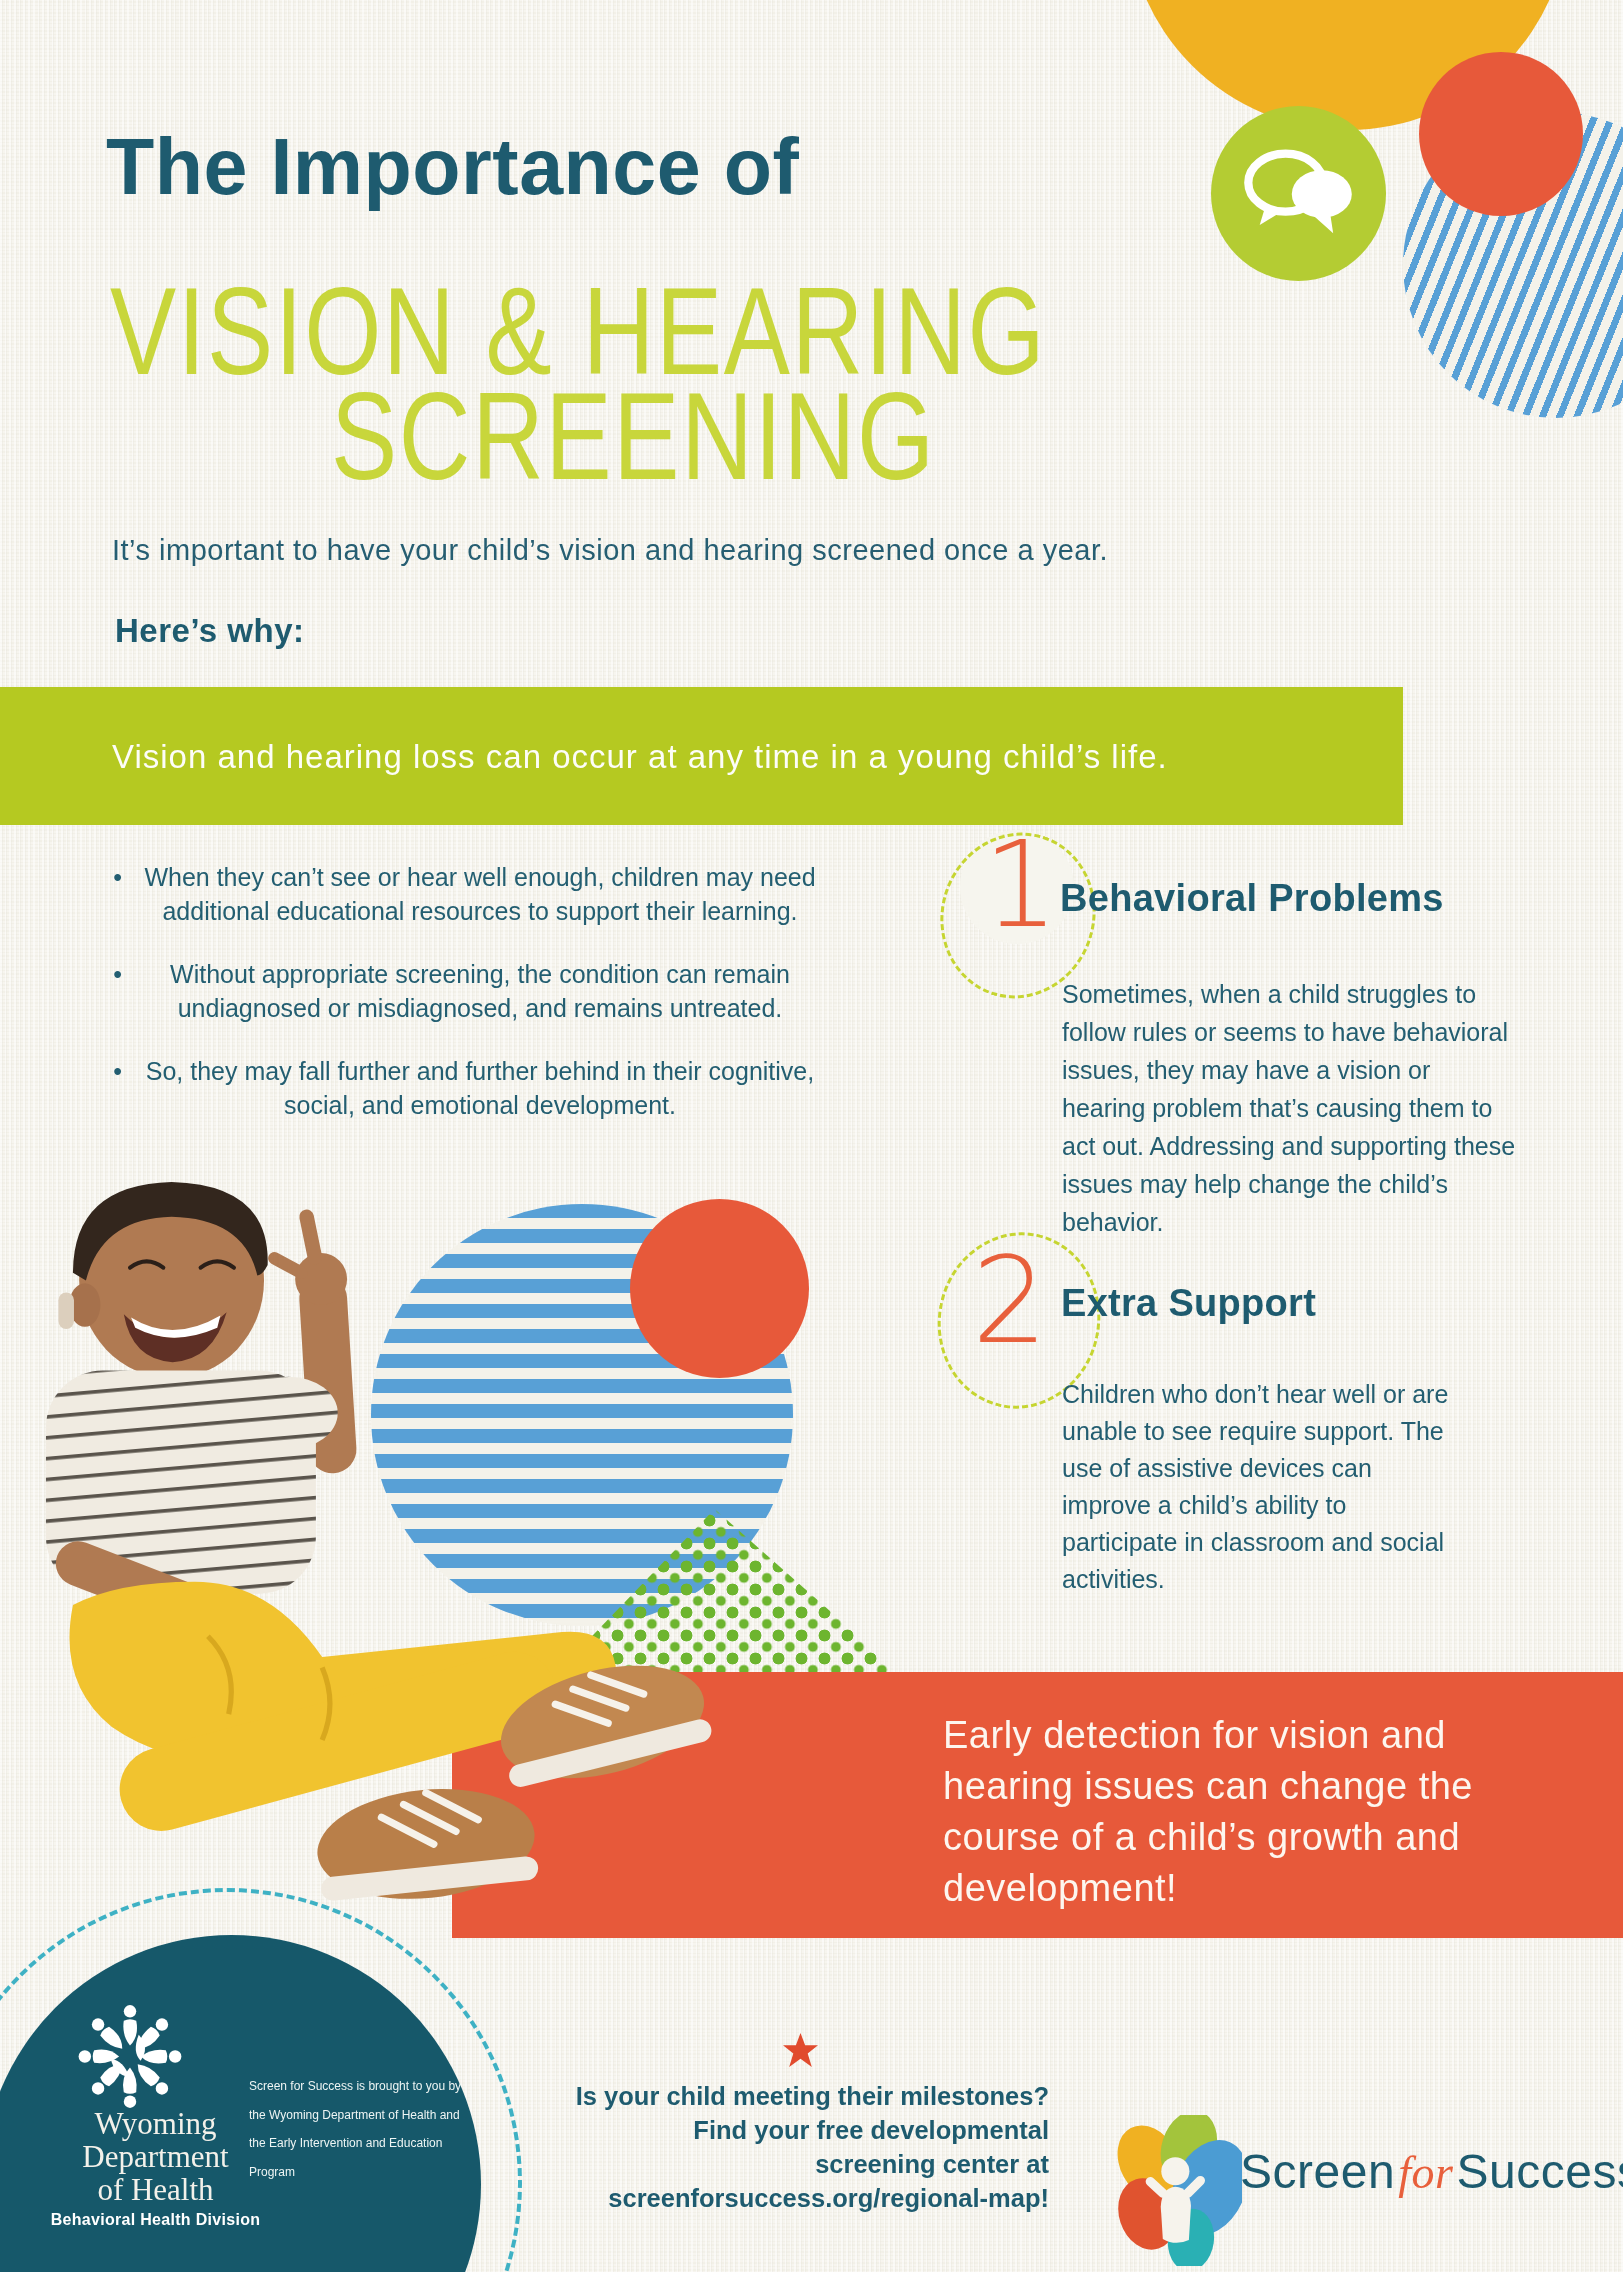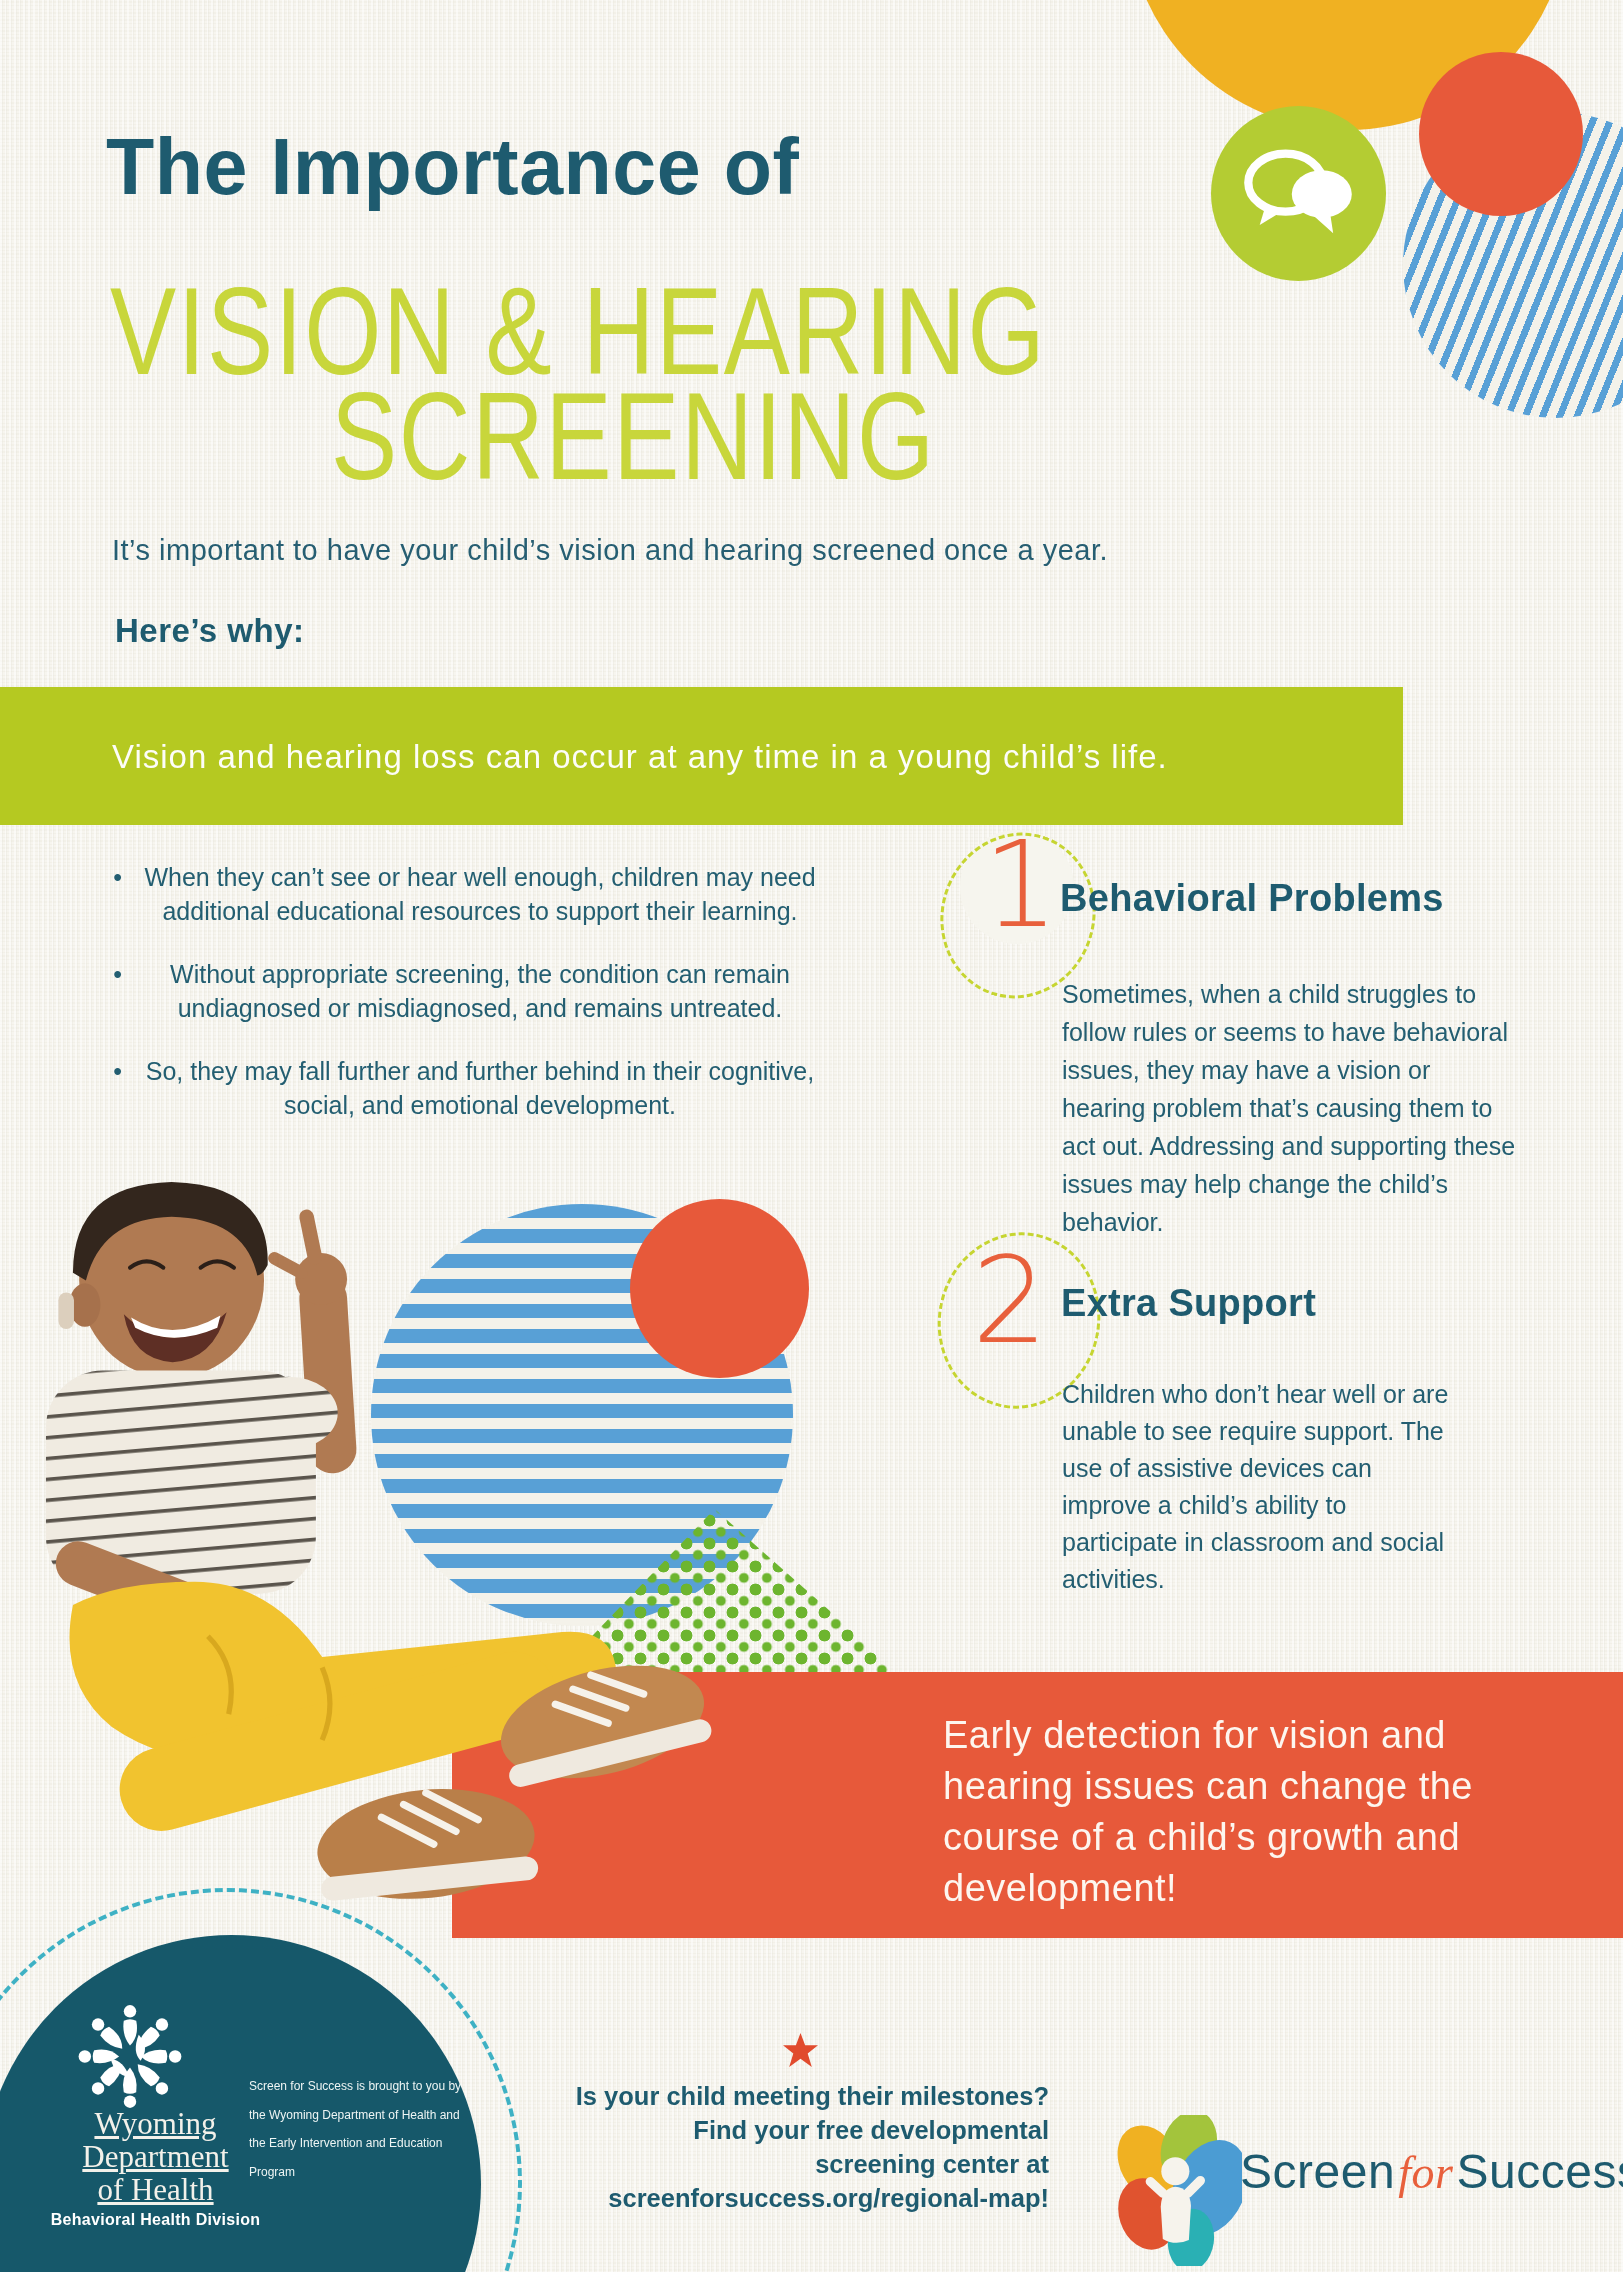--- a/index.html
+++ b/index.html
@@ -64,21 +64,21 @@
     background-size:23px 23px;background-position:0 0,11.4px 11.4px;}
 
   
   .orange-band{left:452px;top:1672px;width:1171px;height:266px;background:#e7593a;}
   .orange-band-text{left:943px;top:1710px;width:613px;font-size:38px;line-height:51px;color:#fdf6ef;font-weight:500;letter-spacing:0.5px;}
 
   
   .dashed-ring-bl{left:-68px;top:1888px;width:582px;height:582px;border:4.7px dashed #3eb1c4;border-radius:50%;}
   .teal-circle{left:-18px;top:1935px;width:499px;height:499px;background:#16586a;}
   .wdh-text{left:31px;top:2107px;width:249px;text-align:center;color:#f3f1ea;font-family:"Liberation Serif",serif;}
-  .wdh-line{font-size:31px;line-height:33px;text-decoration:underline;}
+  .wdh-line{font-size:31px;line-height:33px;}
   .wdh-division{left:31px;top:2211px;width:249px;text-align:center;color:#ffffff;font-size:16px;font-weight:700;letter-spacing:0.3px;font-family:"Liberation Sans",sans-serif;}
   .brought{left:249px;top:2072px;width:213px;font-size:12px;line-height:28.6px;color:#eef5f4;font-weight:500;}
   .milestones{left:530px;top:2079px;width:519px;text-align:right;color:#1e5b6f;font-weight:700;}
   .milestone-line{font-size:25.5px;line-height:34px;}
   .star{left:782px;top:2032px;width:37px;height:37px;}
   .sfs-logo-icon{left:1117px;top:2115px;}
   .sfs-wordmark{left:1240px;top:2144px;font-size:48px;color:#1e5b6f;font-weight:500;letter-spacing:0.5px;white-space:nowrap;}
   .sfs-for{font-family:"Liberation Serif",serif;font-style:italic;color:#e8603c;font-size:46px;margin:0 3.1px;}
 </style>
 </head>

